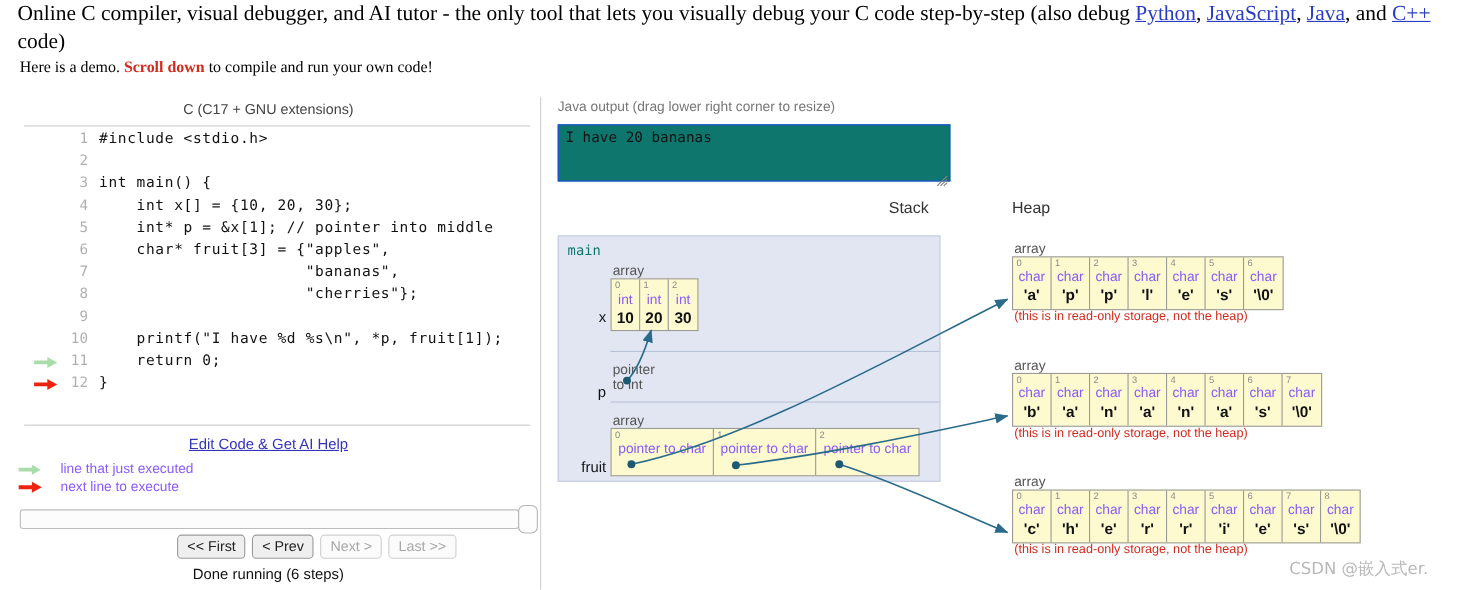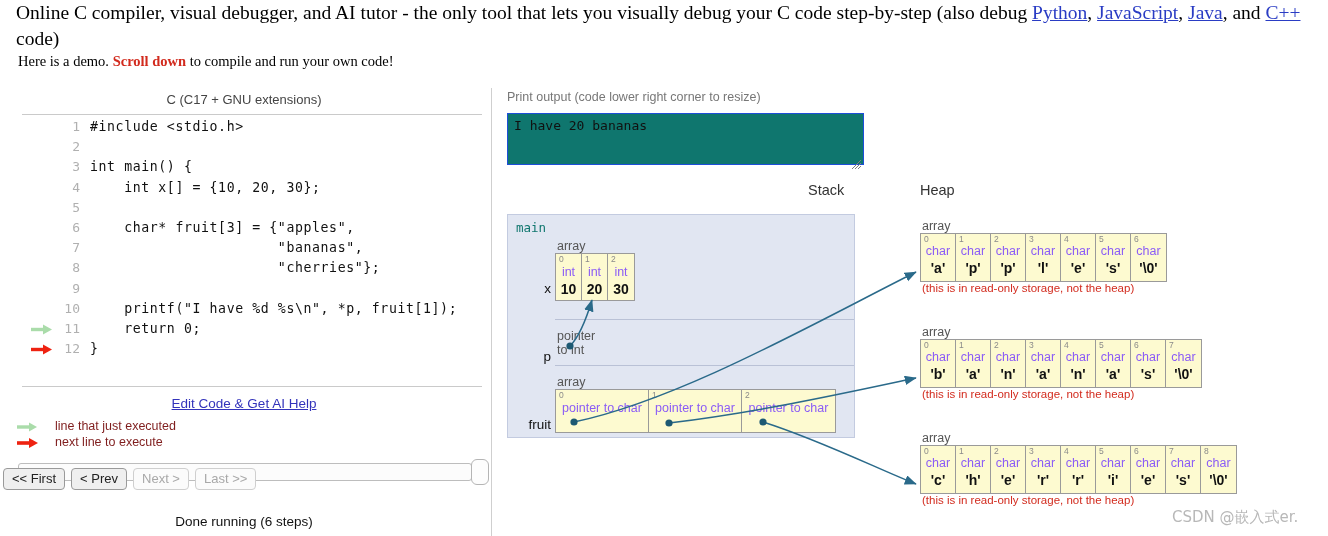--- a/index.html
+++ b/index.html
@@ -46,35 +46,35 @@
     font-family:"DejaVu Sans Mono",monospace;font-size:13.2px;color:#111;
     letter-spacing:0.6px;
   }
 
   #edit-link{
     position:absolute;left:0px;top:396px;width:488px;text-align:center;
     font-size:13.5px;
   }
   #edit-link a{color:#3333bb;text-decoration:underline;}
 
-  .legend-row{position:absolute;font-size:12.5px;color:#7f1d1d;padding-left:11px;}
+  .legend-row{position:absolute;font-size:12.5px;color:#8b5cf6;padding-left:11px;}
   #legend-green{left:44px;top:419px;}
   #legend-red{left:44px;top:435px;}
   .legend-arrow{position:absolute;left:-28px;top:2px;width:24px;height:12px;}
 
   #slider-track{
     position:absolute;left:18px;top:463px;width:452px;height:16px;
     border:1px solid #bdbdbd;border-radius:3px;background:#fcfcfc;
   }
   #slider-handle{
     position:absolute;left:471px;top:459px;width:16px;height:24px;
     border:1px solid #b5b5b5;border-radius:6px;background:#fdfdfd;
   }
 
-  #btn-row{position:absolute;left:0px;top:468px;width:488px;}
+  #btn-row{position:absolute;left:0px;top:486px;width:488px;text-align:center;padding-left:44px;}
   .navbtn{
     display:inline-block;margin:0 3px;padding:2px 8px 3px 8px;
     font-size:13px;font-family:"Liberation Sans",sans-serif;
     border:1px solid #9a9a9a;border-radius:4px;background:#efefef;color:#222;
   }
   .navbtn.disabled{color:#a8a8a8;border-color:#cfcfcf;background:#fbfbfb;}
   #done-text{
     position:absolute;left:0px;top:514px;width:488px;text-align:center;
     font-size:13.5px;color:#111;
   }
@@ -156,20 +156,21 @@
     <div class="code-row">
       <span class="lineno">3</span>
       <span class="codetext">int main() {</span>
     </div>
     <div class="code-row">
       <span class="lineno">4</span>
       <span class="codetext">    int x[] = {10, 20, 30};</span>
     </div>
     <div class="code-row">
       <span class="lineno">5</span>
+      <span class="codetext">    int* p = &amp;x[1]; // pointer into middle</span>
     </div>
     <div class="code-row">
       <span class="lineno">6</span>
       <span class="codetext">    char* fruit[3] = {"apples",</span>
     </div>
     <div class="code-row">
       <span class="lineno">7</span>
       <span class="codetext">                      "bananas",</span>
     </div>
     <div class="code-row">
@@ -221,21 +222,21 @@
   </svg>
   <span>next line to execute</span>
 </div>
 
 <div id="slider-track"></div>
 <div id="slider-handle"></div>
 
 <div id="btn-row"><span class="navbtn">&lt;&lt; First</span><span class="navbtn">&lt; Prev</span><span class="navbtn disabled">Next &gt;</span><span class="navbtn disabled">Last &gt;&gt;</span></div>
 <div id="done-text">Done running (6 steps)</div>
 
-<div id="print-label">Print output (code lower right corner to resize)</div>
+<div id="print-label">Java output (drag lower right corner to resize)</div>
 <div id="print-box">
   <div id="print-text">I have 20 bananas</div>
 </div>
 <svg id="resize-grip" viewBox="0 0 11 11">
   <path d="M10 1 L1 10 M10 4 L4 10 M10 7 L7 10" stroke="#808080" stroke-width="1"></path>
 </svg>
 
 <div id="stack-label">Stack</div>
 <div id="heap-label">Heap</div>
 

